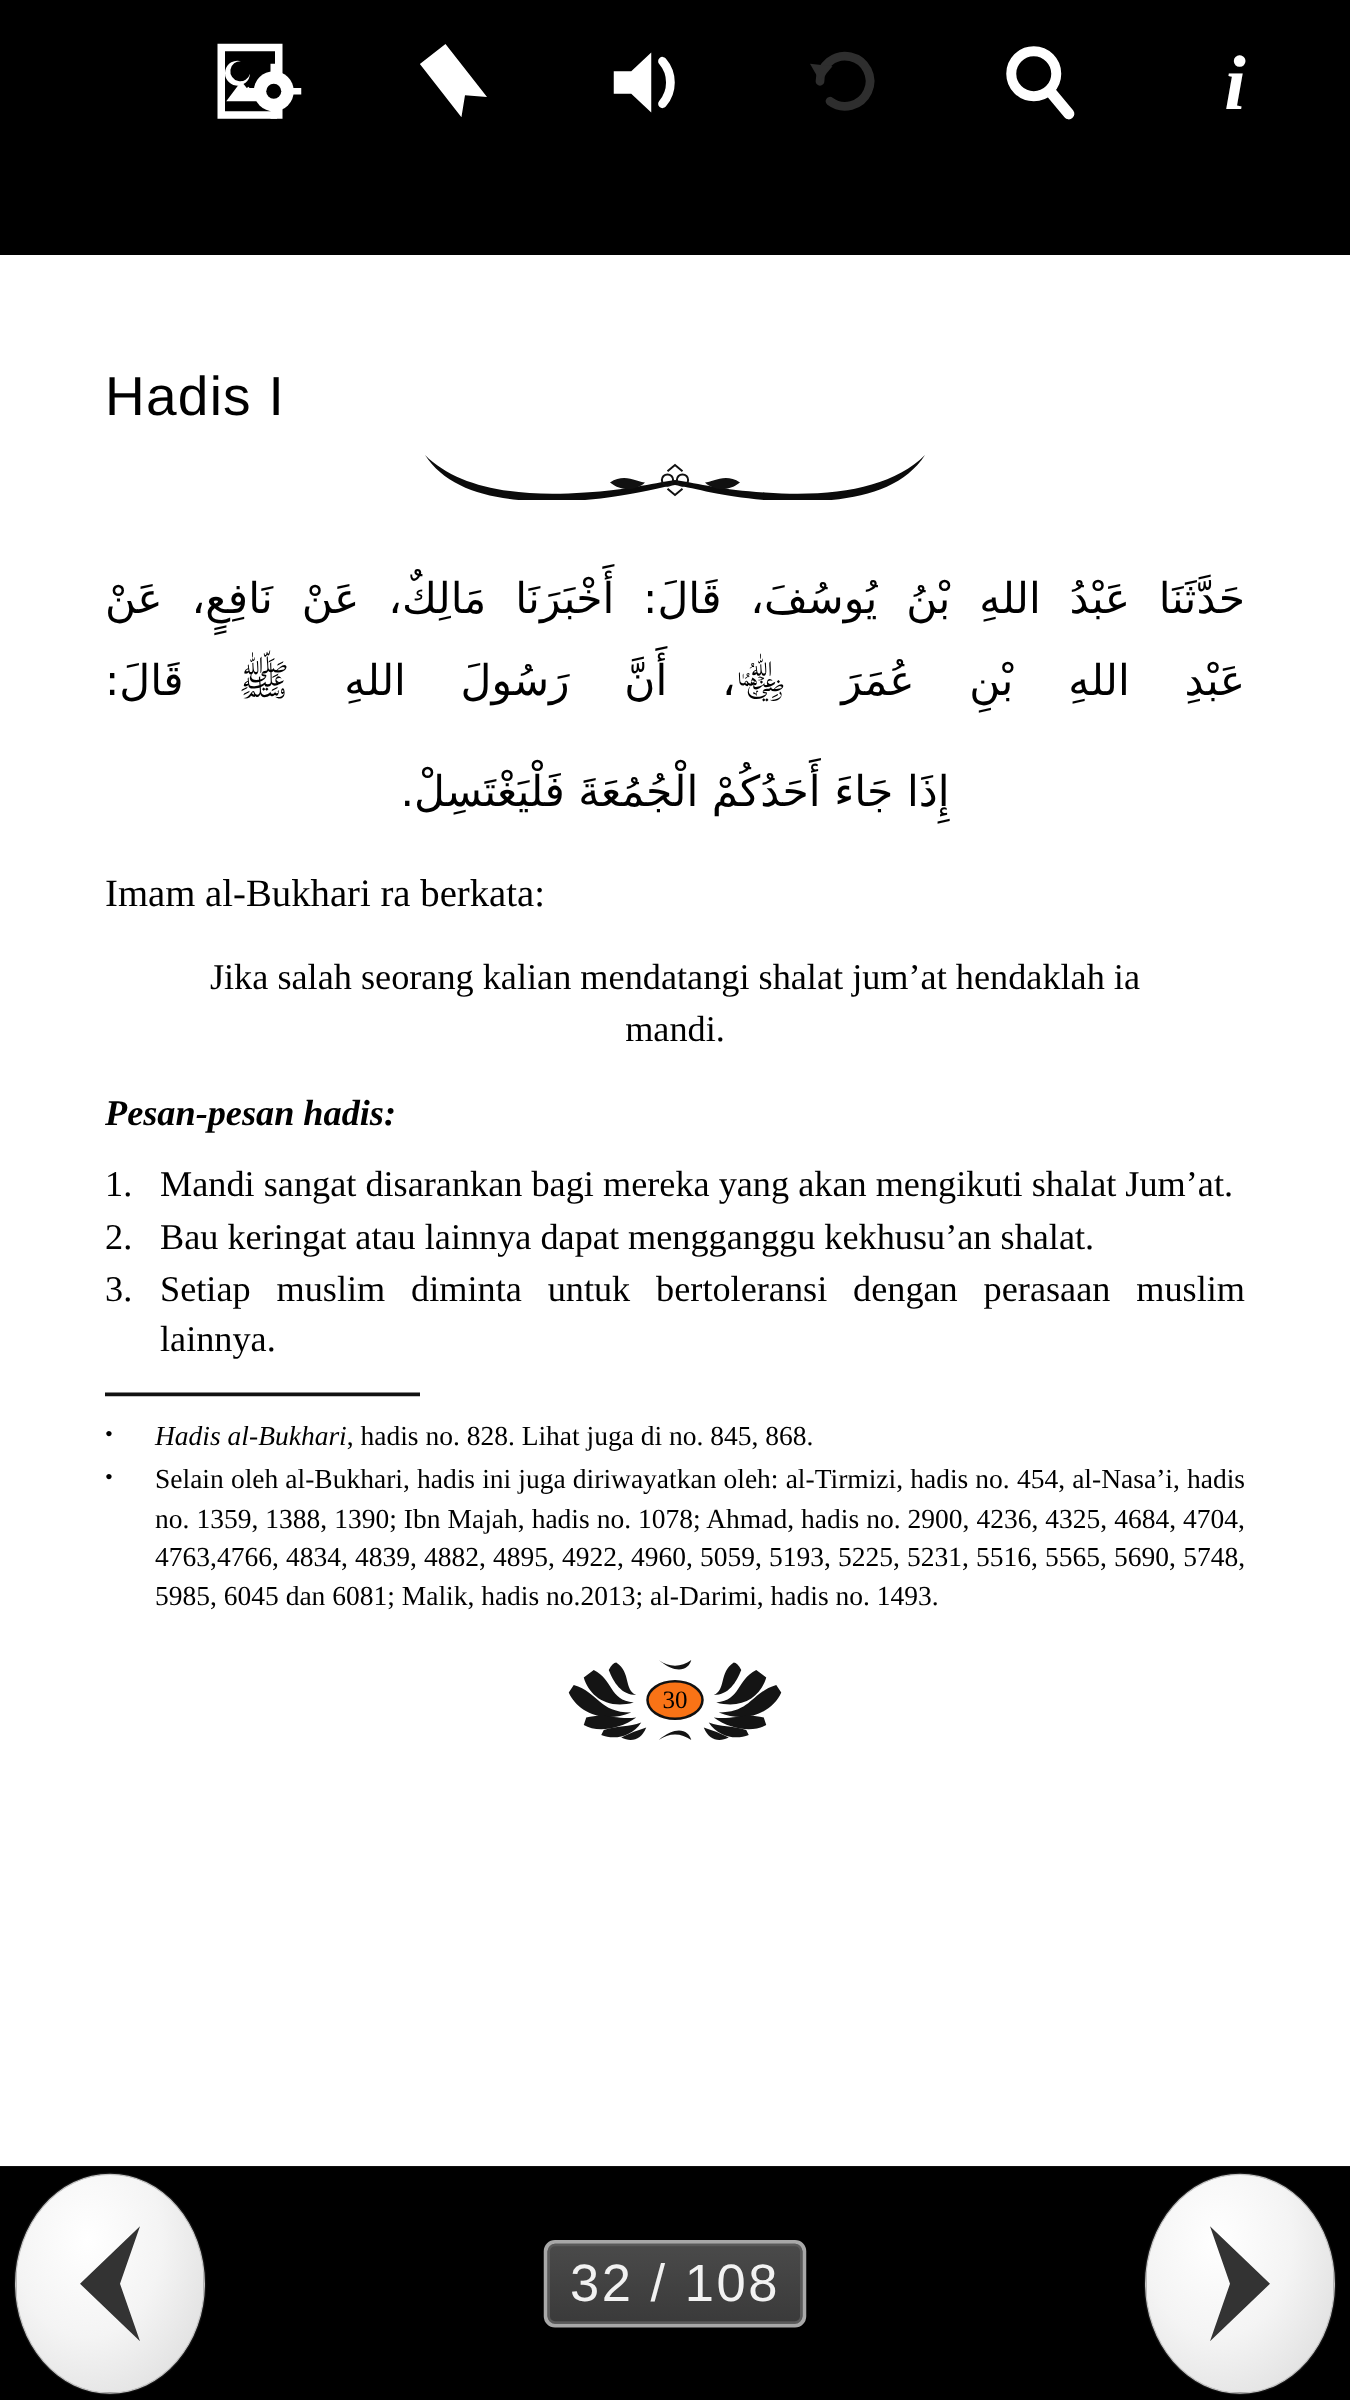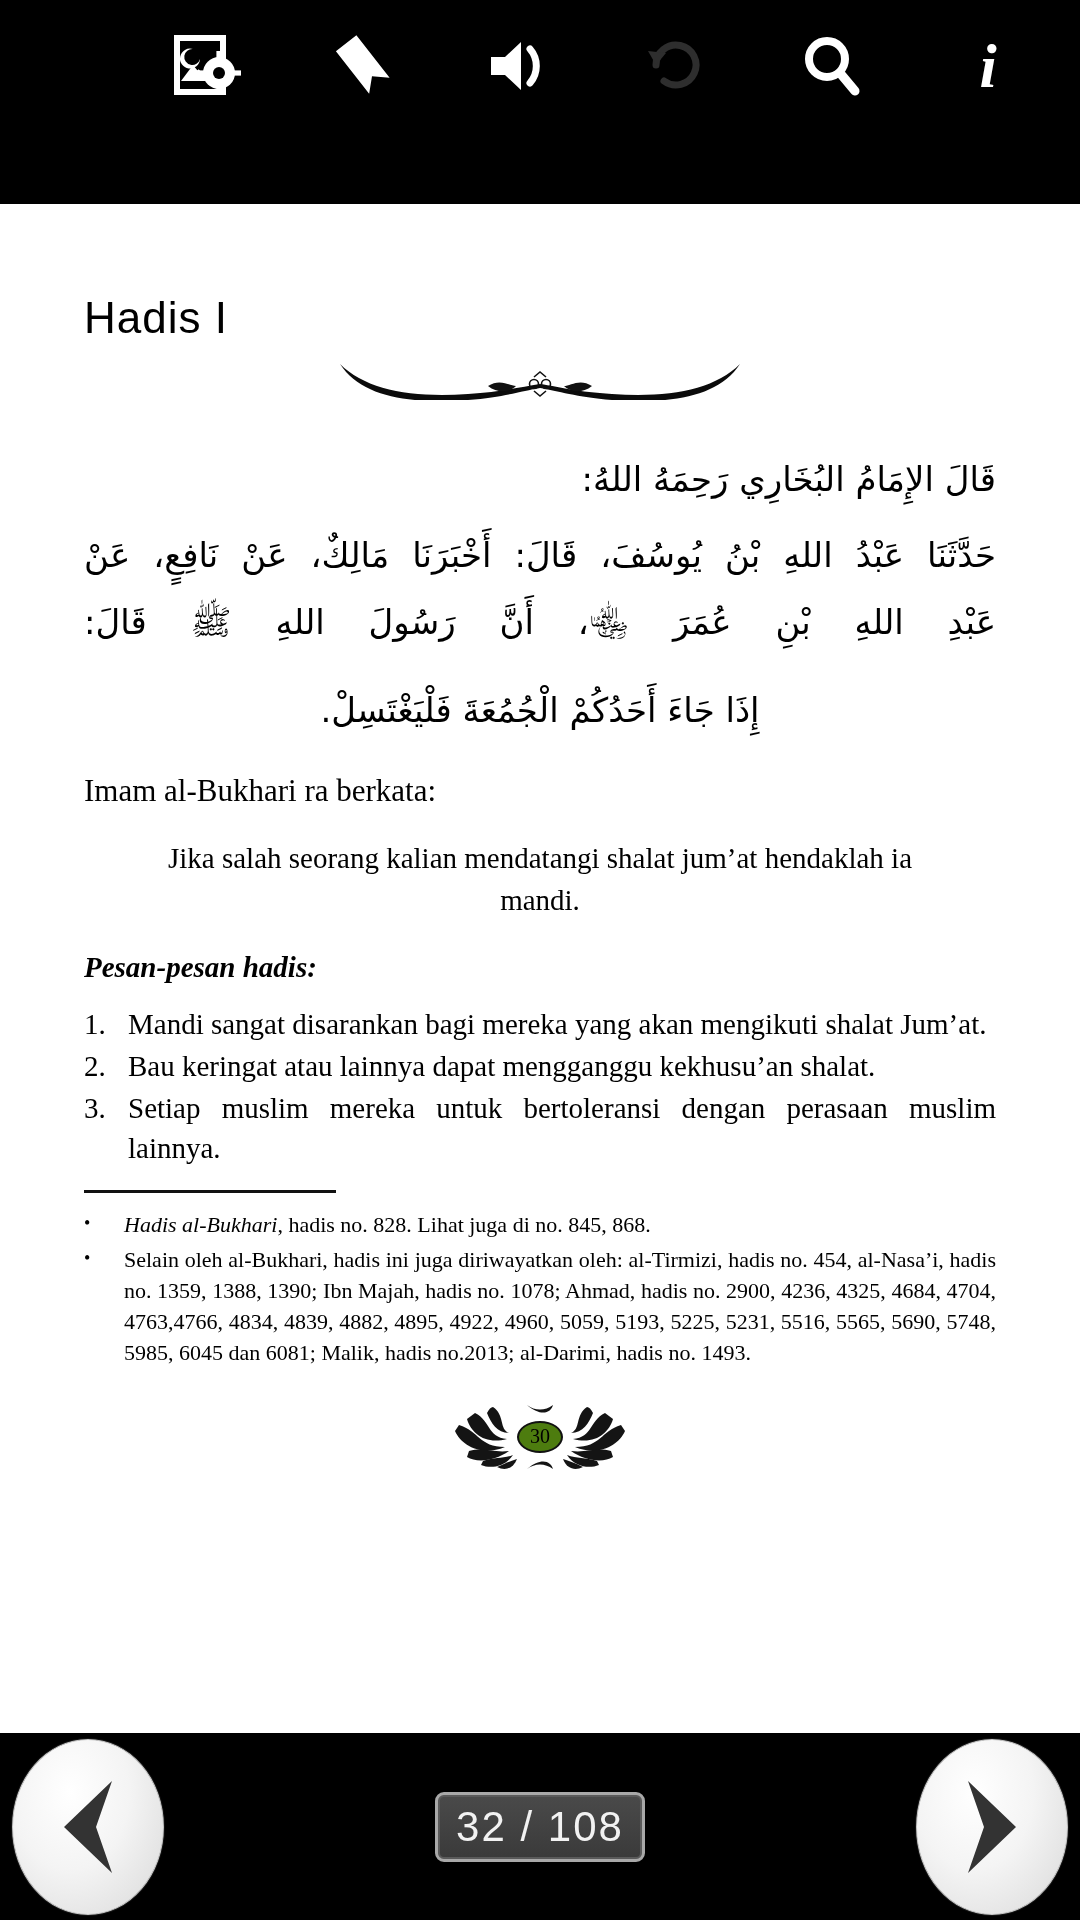--- a/index.html
+++ b/index.html
@@ -200,21 +200,21 @@
   }
   .page-num-badge {
     position: absolute;
     left: 50%;
     top: 50%;
     transform: translate(-50%, -50%);
     width: 46px;
     height: 32px;
     border: 2px solid #111;
     border-radius: 50%;
-    background: #4d7c0f;
+    background: #f97316;
     display: flex;
     align-items: center;
     justify-content: center;
     font-family: "Liberation Serif", serif;
     font-size: 20px;
     color: #000;
   }
 
   
   .navbar {
@@ -347,21 +347,20 @@
                C380 42, 330 48, 274 44 C238 41, 220 35, 202 32 C184 35, 166 41, 130 44 C74 48, 24 42, 2 8 Z" fill="#0b0b0b"></path>
       <path d="M150 30 C162 22, 172 30, 178 30 C172 36, 160 38, 150 30 Z" fill="#111"></path>
       <path d="M254 30 C242 22, 232 30, 226 30 C232 36, 244 38, 254 30 Z" fill="#111"></path>
       <circle cx="196" cy="28" r="4.5" fill="none" stroke="#111" stroke-width="1.6"></circle>
       <circle cx="208" cy="28" r="4.5" fill="none" stroke="#111" stroke-width="1.6"></circle>
       <path d="M196 21 L202 16 L208 21" fill="none" stroke="#111" stroke-width="1.6"></path>
       <path d="M196 35 L202 40 L208 35" fill="none" stroke="#111" stroke-width="1.6"></path>
     </svg>
 
     <div class="arabic-block">
-      <div class="arabic-line lead">قَالَ الإِمَامُ البُخَارِي رَحِمَهُ اللهُ:</div>
       <div class="arabic-line justified">حَدَّثَنَا عَبْدُ اللهِ بْنُ يُوسُفَ، قَالَ: أَخْبَرَنَا مَالِكٌ، عَنْ نَافِعٍ، عَنْ</div>
       <div class="arabic-line justified">عَبْدِ اللهِ بْنِ عُمَرَ ﵄، أَنَّ رَسُولَ اللهِ ﷺ قَالَ:</div>
       <div class="arabic-line centered">إِذَا جَاءَ أَحَدُكُمْ الْجُمُعَةَ فَلْيَغْتَسِلْ.</div>
     </div>
 
     <p class="id-para plain">Imam al-Bukhari ra berkata:</p>
 
 
     <p class="quote-block">Jika salah seorang kalian mendatangi shalat jum’at hendaklah ia mandi.</p>
 
@@ -371,21 +370,21 @@
       <li>
         <span class="num">1.</span>
         <span class="txt">Mandi sangat disarankan bagi mereka yang akan mengikuti shalat Jum’at.</span>
       </li>
       <li>
         <span class="num">2.</span>
         <span class="txt">Bau keringat atau lainnya dapat mengganggu kekhusu’an shalat.</span>
       </li>
       <li>
         <span class="num">3.</span>
-        <span class="txt">Setiap muslim mereka untuk bertoleransi dengan perasaan muslim lainnya.</span>
+        <span class="txt">Setiap muslim diminta untuk bertoleransi dengan perasaan muslim lainnya.</span>
       </li>
     </ol>
 
     <div class="fn-rule"></div>
 
     <ul class="footnotes">
       <li>
         <span class="bullet">•</span>
         <span class="fn-txt"><em class="fn-italic">Hadis al-Bukhari</em><span>, hadis no. 828. Lihat juga di no. 845, 868.</span></span>
       </li>

